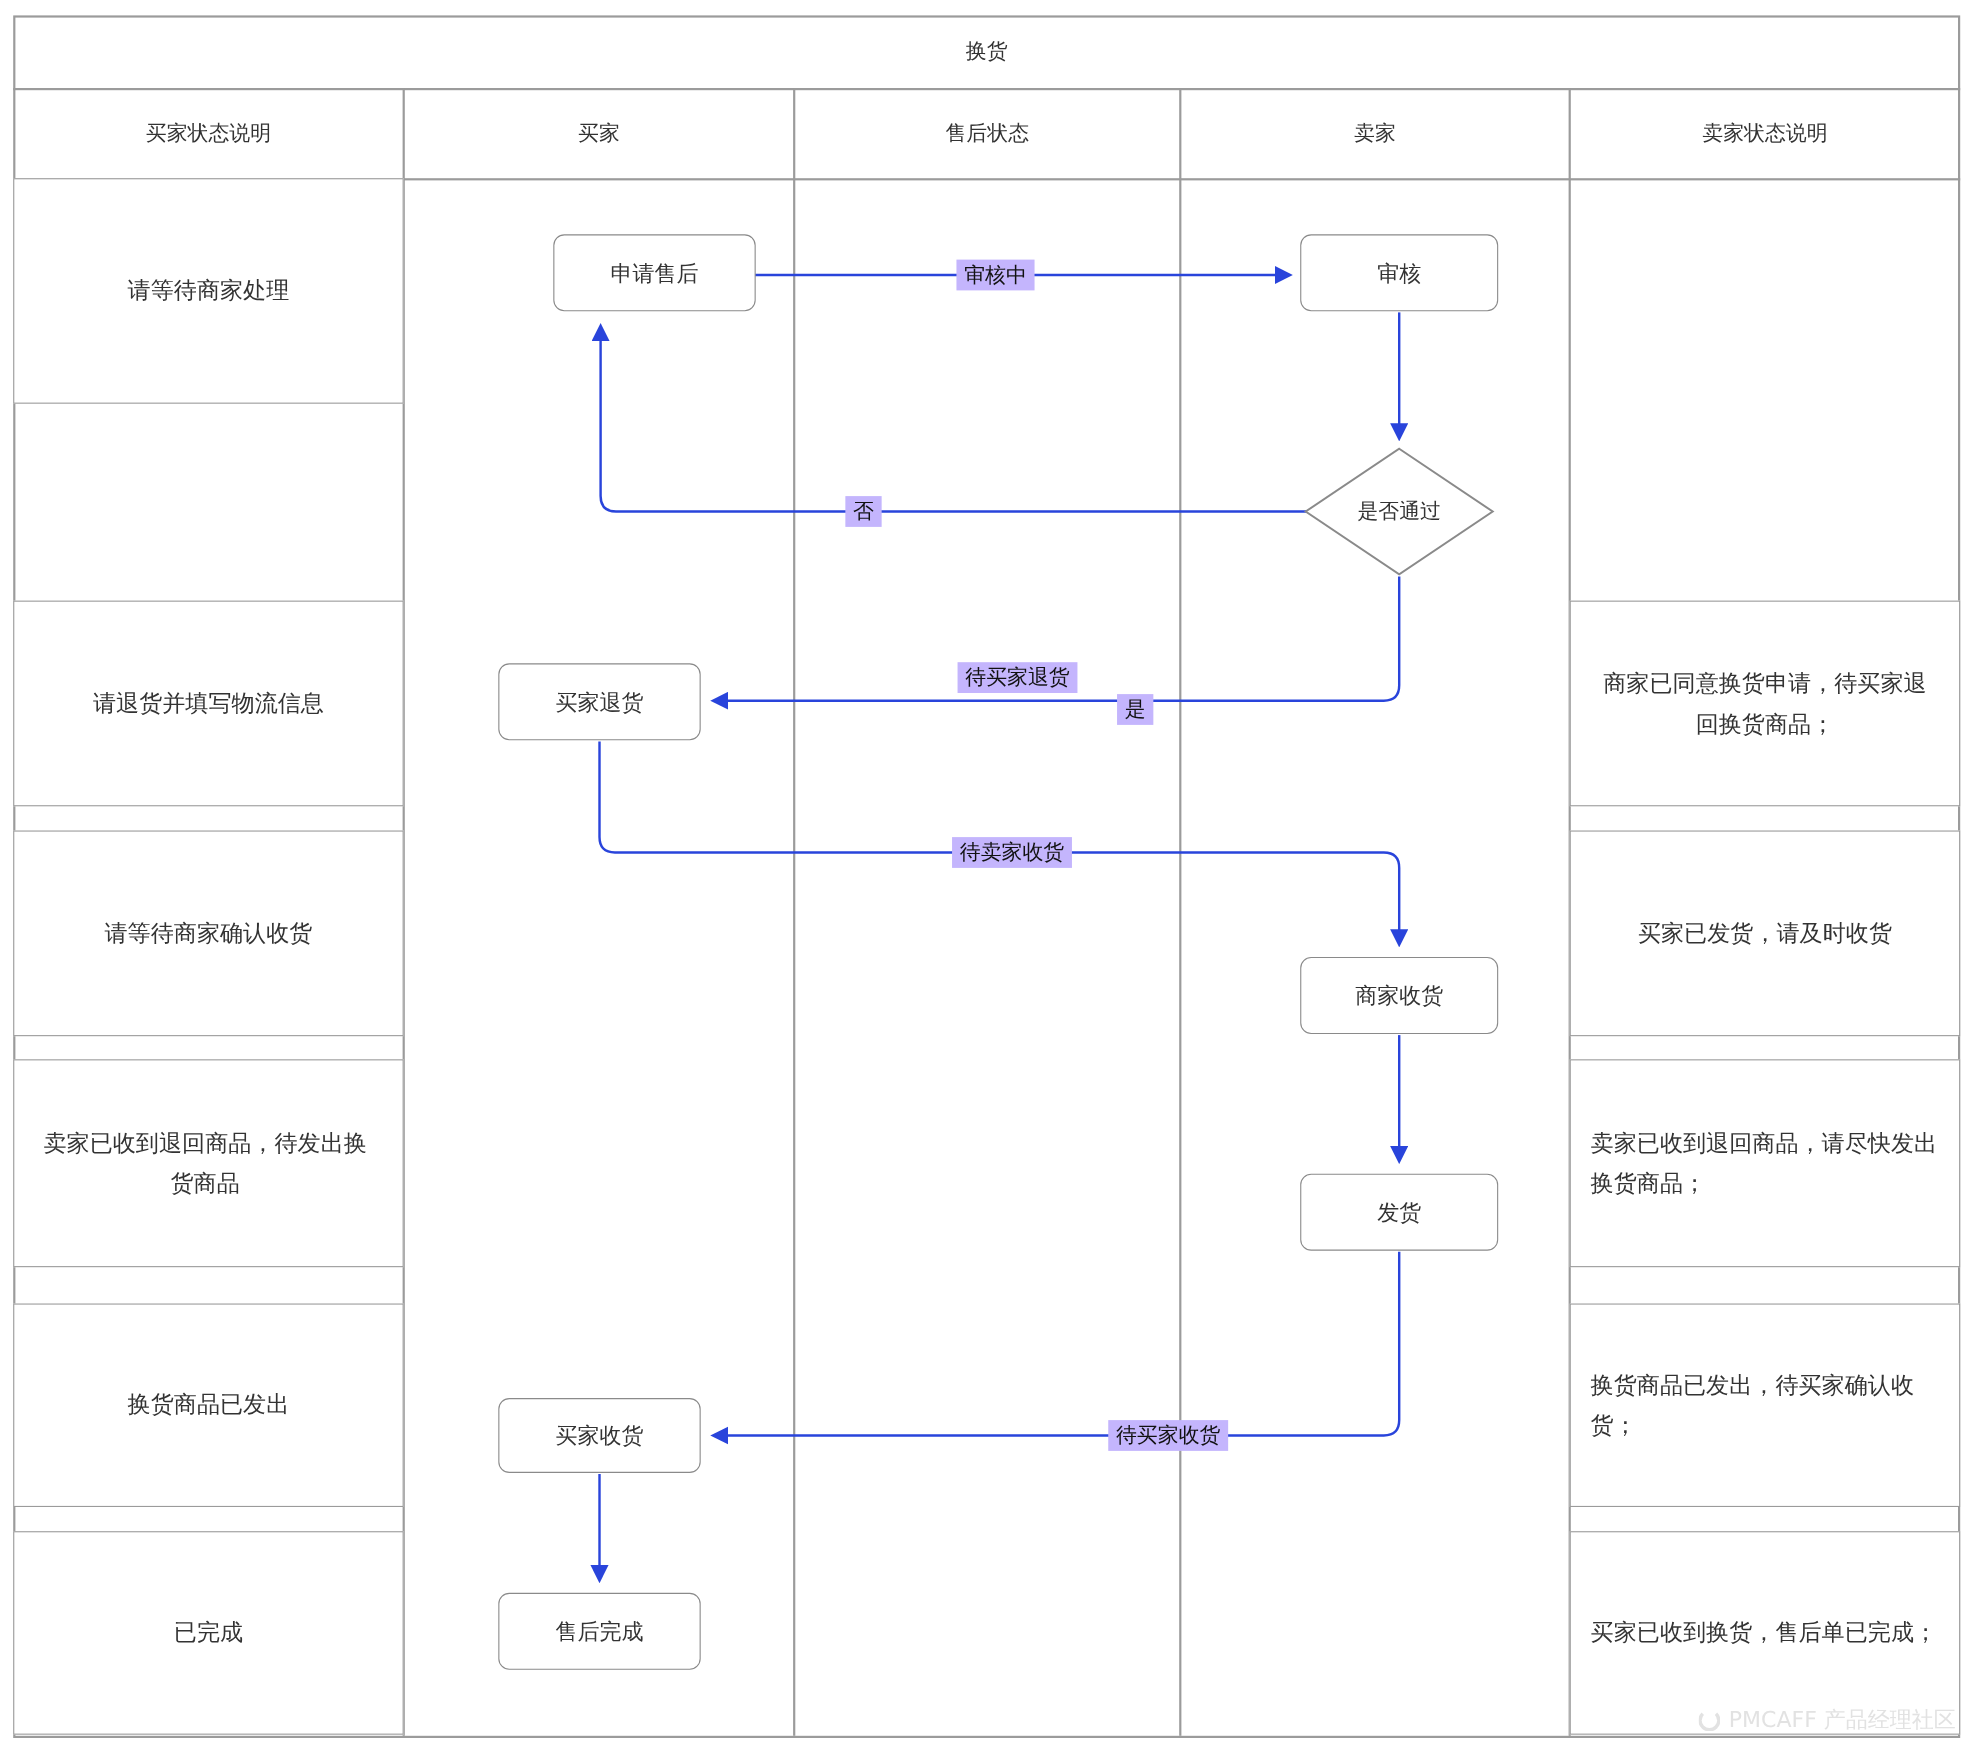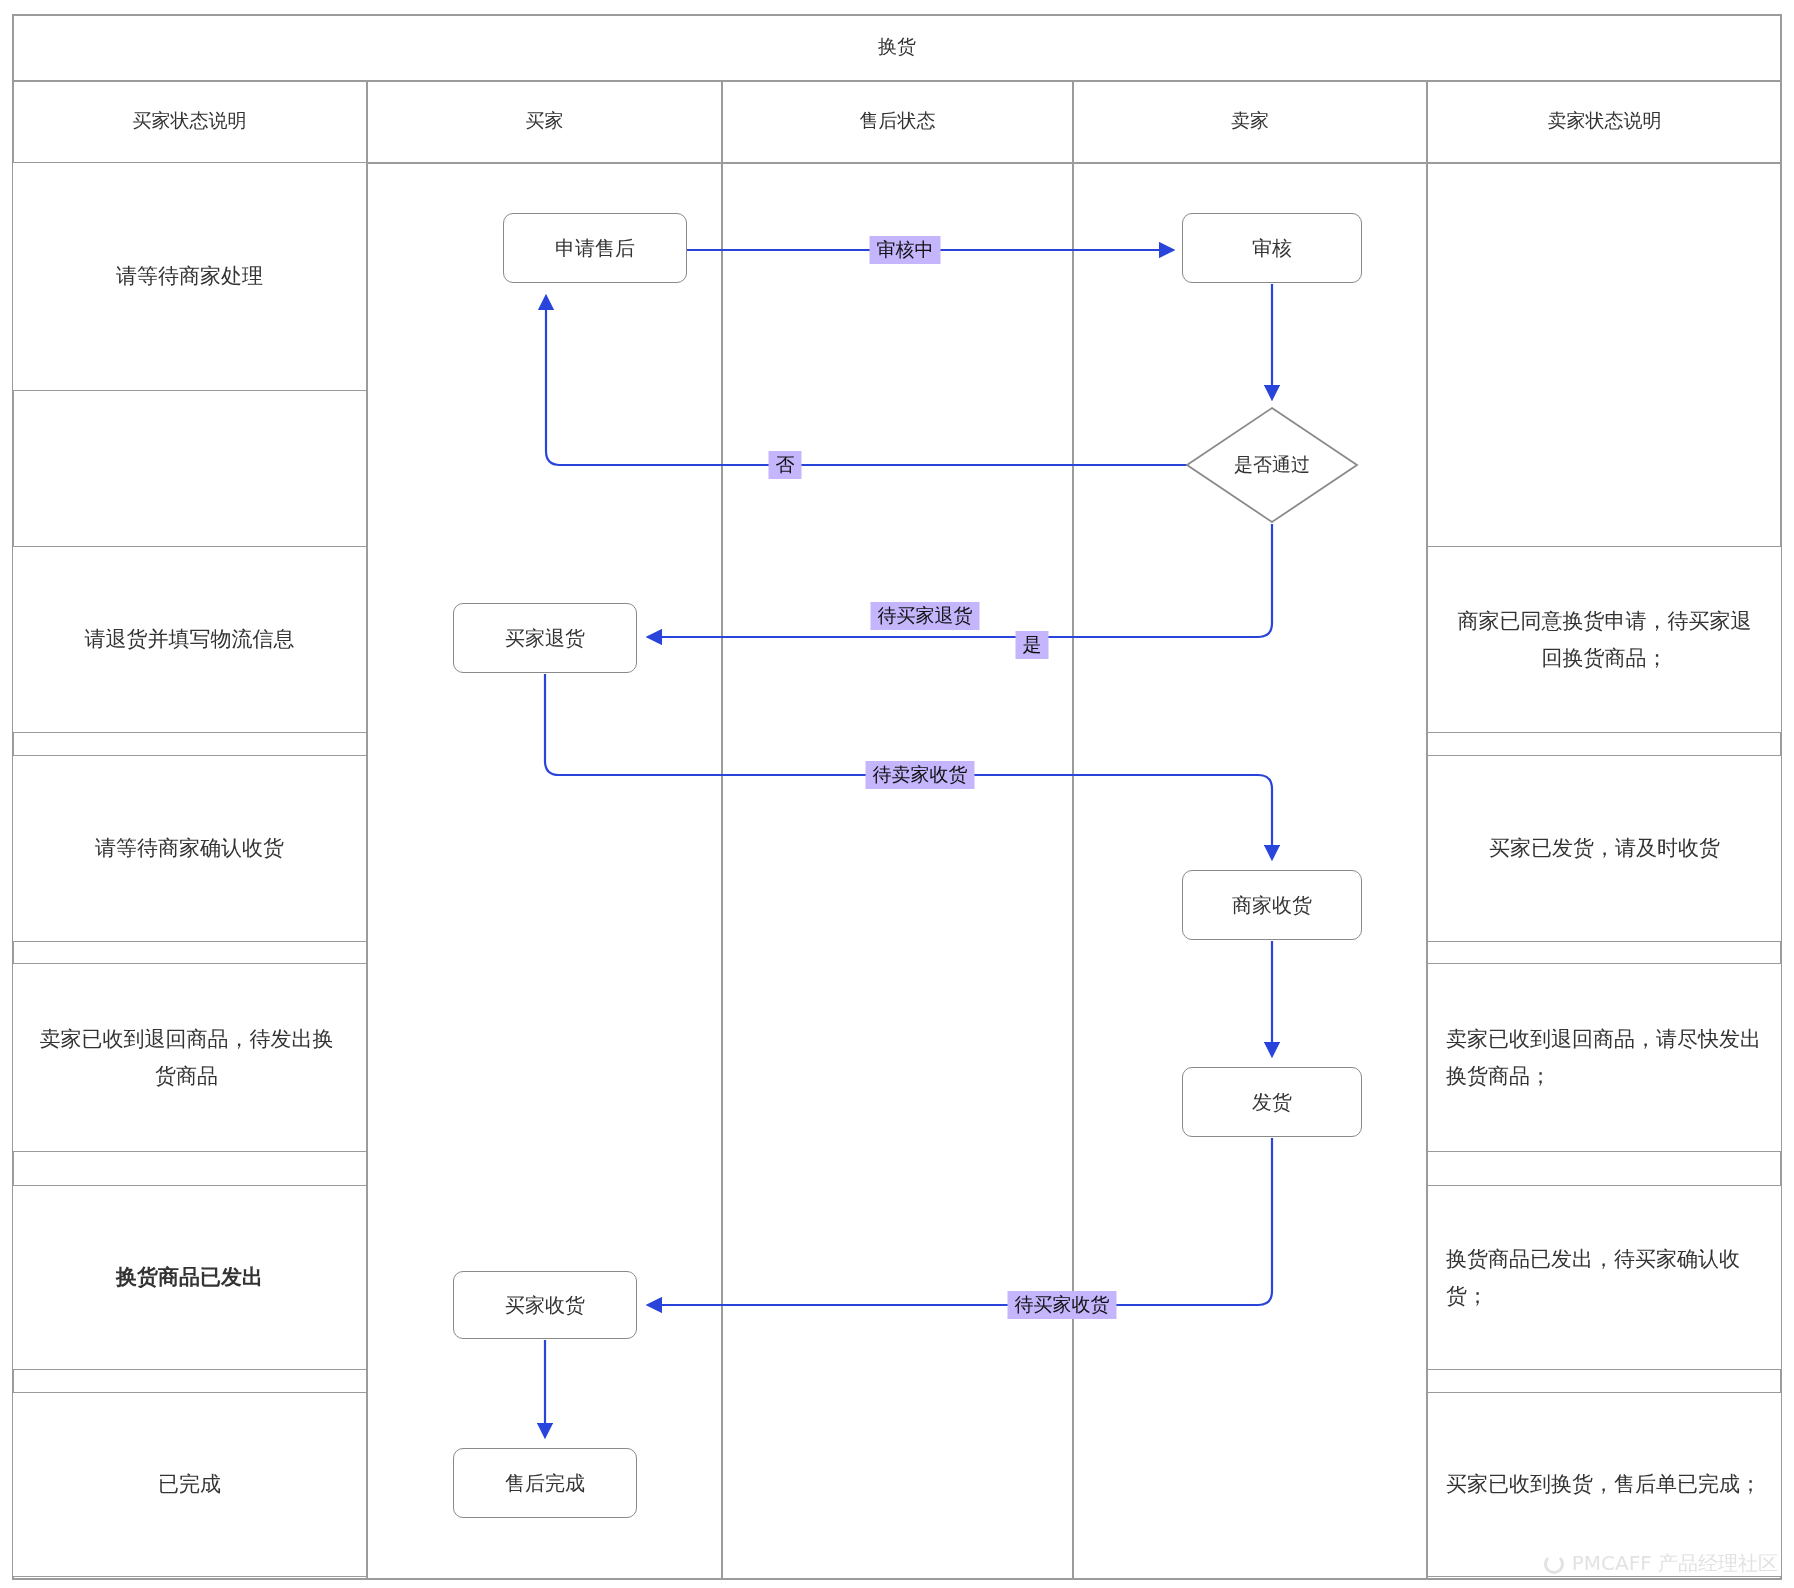--- a/index.html
+++ b/index.html
@@ -67,25 +67,25 @@
   <div class="vline" style="left:721px;top:80px;height:1498px;"></div>
   <div class="vline" style="left:1072px;top:80px;height:1498px;"></div>
   <div class="vline" style="left:1426px;top:80px;height:1498px;"></div>
 
   <div class="col-header" style="left:12px;width:355px;">买家状态说明</div>
   <div class="col-header" style="left:367px;width:355px;border-radius:10px;">买家</div>
   <div class="col-header" style="left:722px;width:351px;">售后状态</div>
   <div class="col-header" style="left:1073px;width:354px;">卖家</div>
   <div class="col-header" style="left:1427px;width:355px;">卖家状态说明</div>
 
-  <div class="desc-cell" style="left:12px;top:162px;width:355px;height:229px;">请等待商家处理</div>
+  <div class="desc-cell" style="left:12px;top:162px;width:355px;height:205px;">请等待商家处理</div>
   <div class="desc-cell" style="left:12px;top:546px;width:355px;height:187px;">请退货并填写物流信息</div>
   <div class="desc-cell" style="left:12px;top:755px;width:355px;height:187px;">请等待商家确认收货</div>
   <div class="desc-cell" style="left:12px;top:963px;width:355px;height:189px;padding-left:18px;">卖家已收到退回商品，待发出换货商品</div>
-  <div class="desc-cell" style="left:12px;top:1185px;width:355px;height:185px;font-weight:bold;">换货商品已发出</div>
+  <div class="desc-cell" style="left:12px;top:1185px;width:355px;height:185px;">换货商品已发出</div>
   <div class="desc-cell" style="left:12px;top:1392px;width:355px;height:185px;">已完成</div>
 
   <div class="desc-cell" style="left:1427px;top:546px;width:355px;height:187px;">商家已同意换货申请，待买家退回换货商品；</div>
   <div class="desc-cell" style="left:1427px;top:755px;width:355px;height:187px;">买家已发货，请及时收货</div>
   <div class="desc-cell left-align" style="left:1427px;top:963px;width:355px;height:189px;">卖家已收到退回商品，请尽快发出换货商品；</div>
   <div class="desc-cell left-align" style="left:1427px;top:1185px;width:355px;height:185px;">换货商品已发出，待买家确认收货；</div>
   <div class="desc-cell left-align" style="left:1427px;top:1392px;width:355px;height:185px;">买家已收到换货，售后单已完成；</div>
 
   <svg class="edges" width="1794" height="1588" viewBox="0 0 1794 1588">
     <defs>

